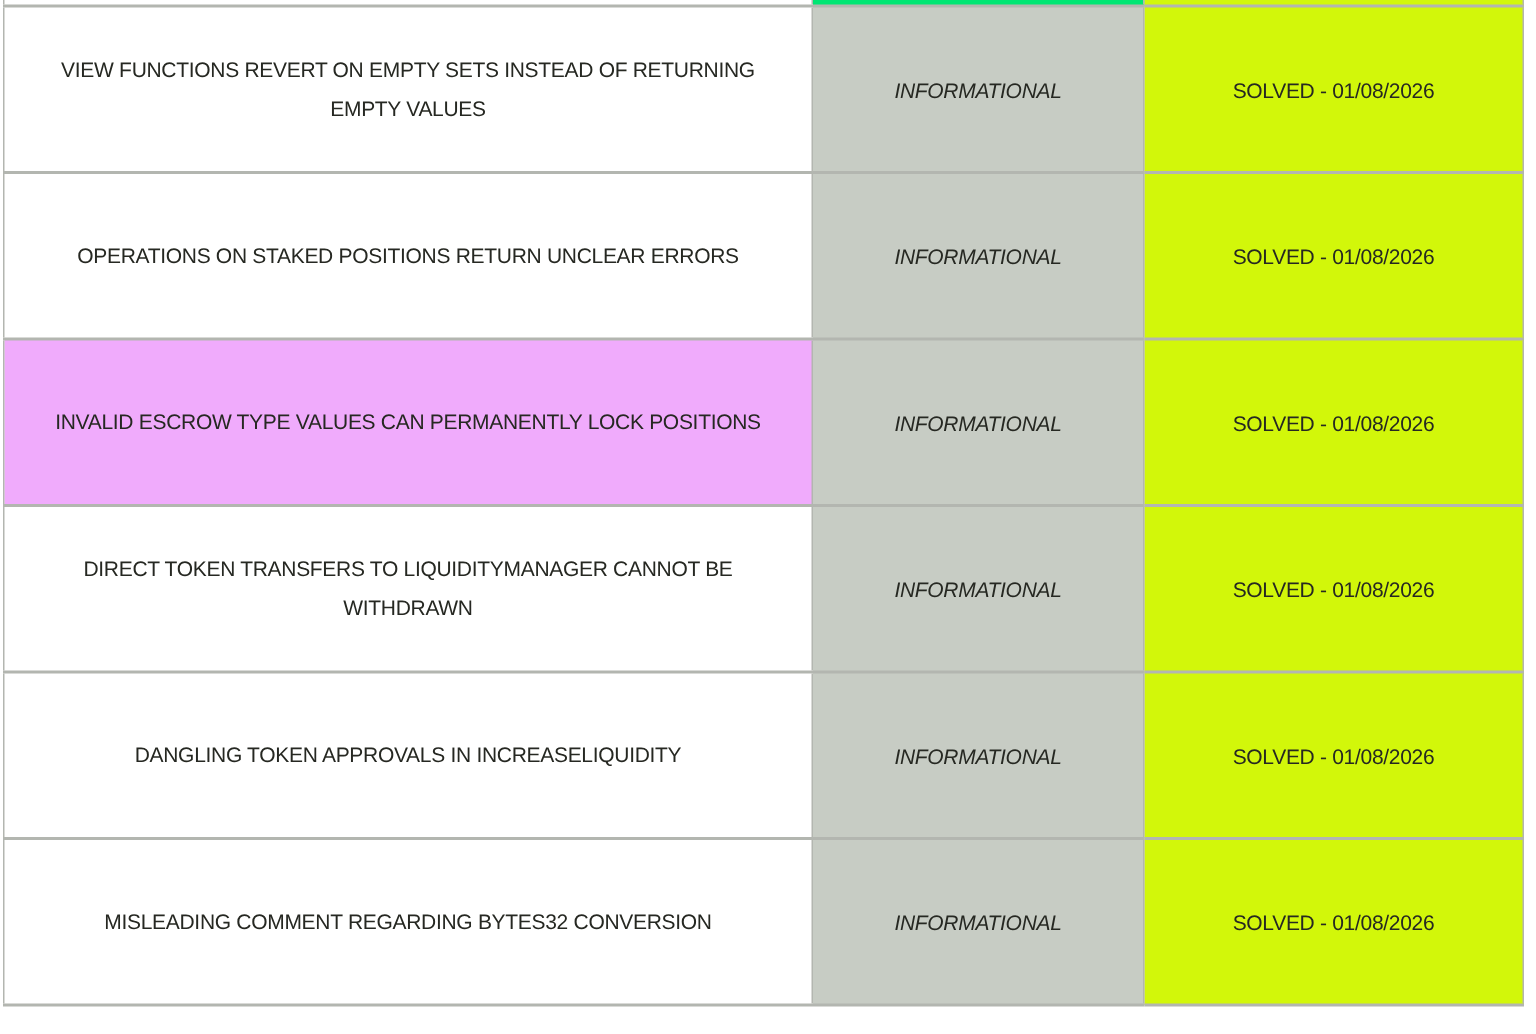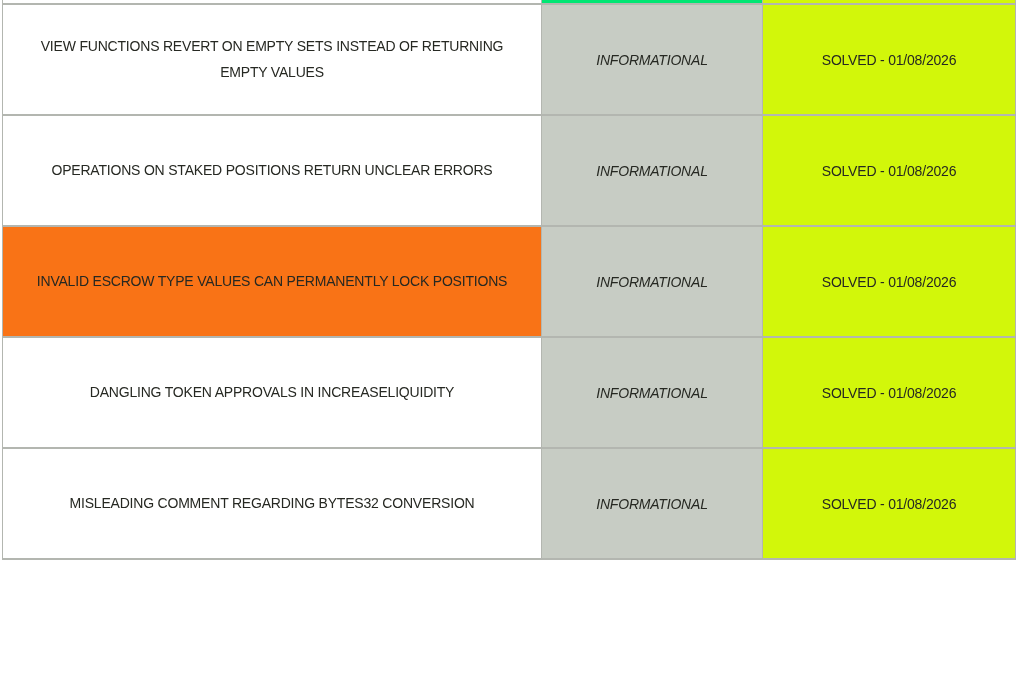--- a/index.html
+++ b/index.html
@@ -95,31 +95,42 @@
       </td>
       <td class="cell-severity" style="background: rgb(199, 204, 196);">
         <span>INFORMATIONAL</span>
       </td>
       <td class="cell-status" style="background: rgb(210, 247, 10);">
         <span>SOLVED - 01/08/2026</span>
       </td>
     </tr>
 
     <tr class="finding-row">
-      <td class="cell-title" style="background: #f97316; margin-left: 44px;">
+      <td class="cell-title" style="background: #f0abfc; margin-left: 44px;">
         <span class="title-text">INVALID ESCROW TYPE VALUES CAN PERMANENTLY LOCK POSITIONS</span>
       </td>
       <td class="cell-severity" style="background: rgb(199, 204, 196);">
         <span>INFORMATIONAL</span>
       </td>
       <td class="cell-status" style="background: rgb(210, 247, 10);">
         <span>SOLVED - 01/08/2026</span>
       </td>
     </tr>
 
+    <tr class="finding-row">
+      <td class="cell-title" style="background: rgb(255, 255, 255);">
+        <span class="title-text">DIRECT TOKEN TRANSFERS TO LIQUIDITYMANAGER CANNOT BE WITHDRAWN</span>
+      </td>
+      <td class="cell-severity" style="background: rgb(199, 204, 196);">
+        <span>INFORMATIONAL</span>
+      </td>
+      <td class="cell-status" style="background: rgb(210, 247, 10);">
+        <span>SOLVED - 01/08/2026</span>
+      </td>
+    </tr>
 
     <tr class="finding-row">
       <td class="cell-title" style="background: rgb(255, 255, 255); text-align: center;">
         <span class="title-text">DANGLING TOKEN APPROVALS IN INCREASELIQUIDITY</span>
       </td>
       <td class="cell-severity" style="background: rgb(199, 204, 196);">
         <span>INFORMATIONAL</span>
       </td>
       <td class="cell-status" style="background: rgb(210, 247, 10);">
         <span>SOLVED - 01/08/2026</span>

